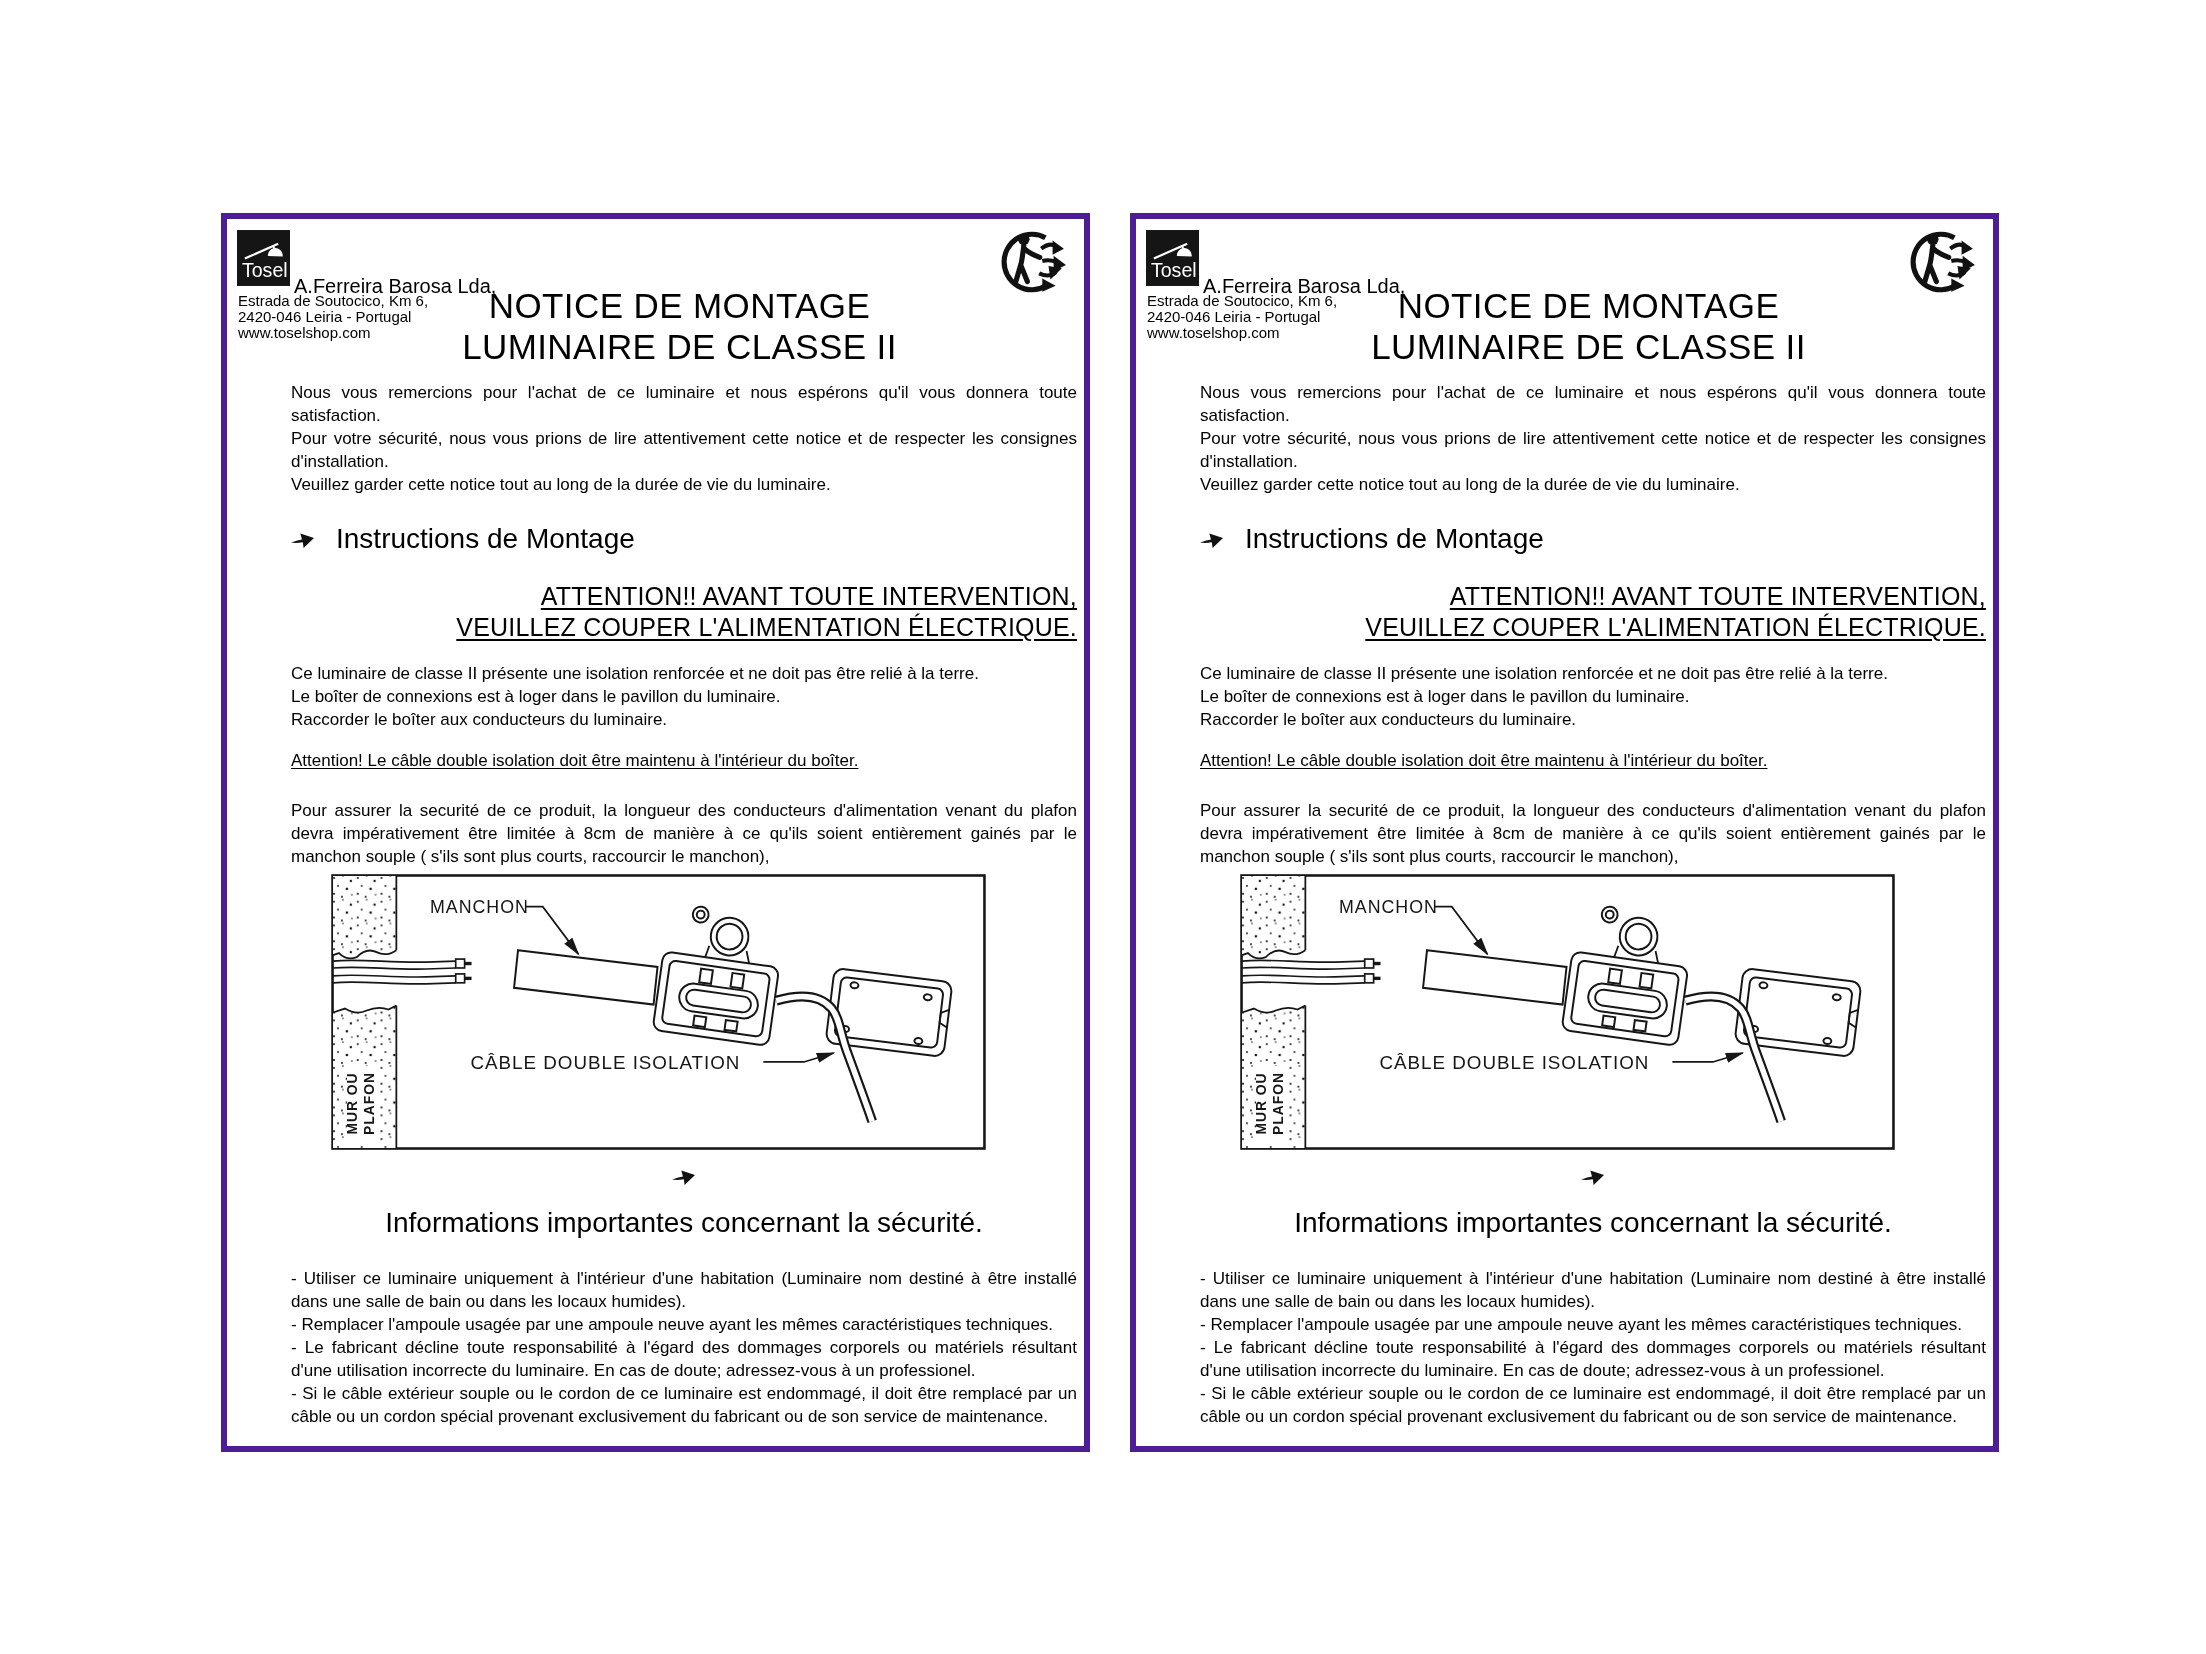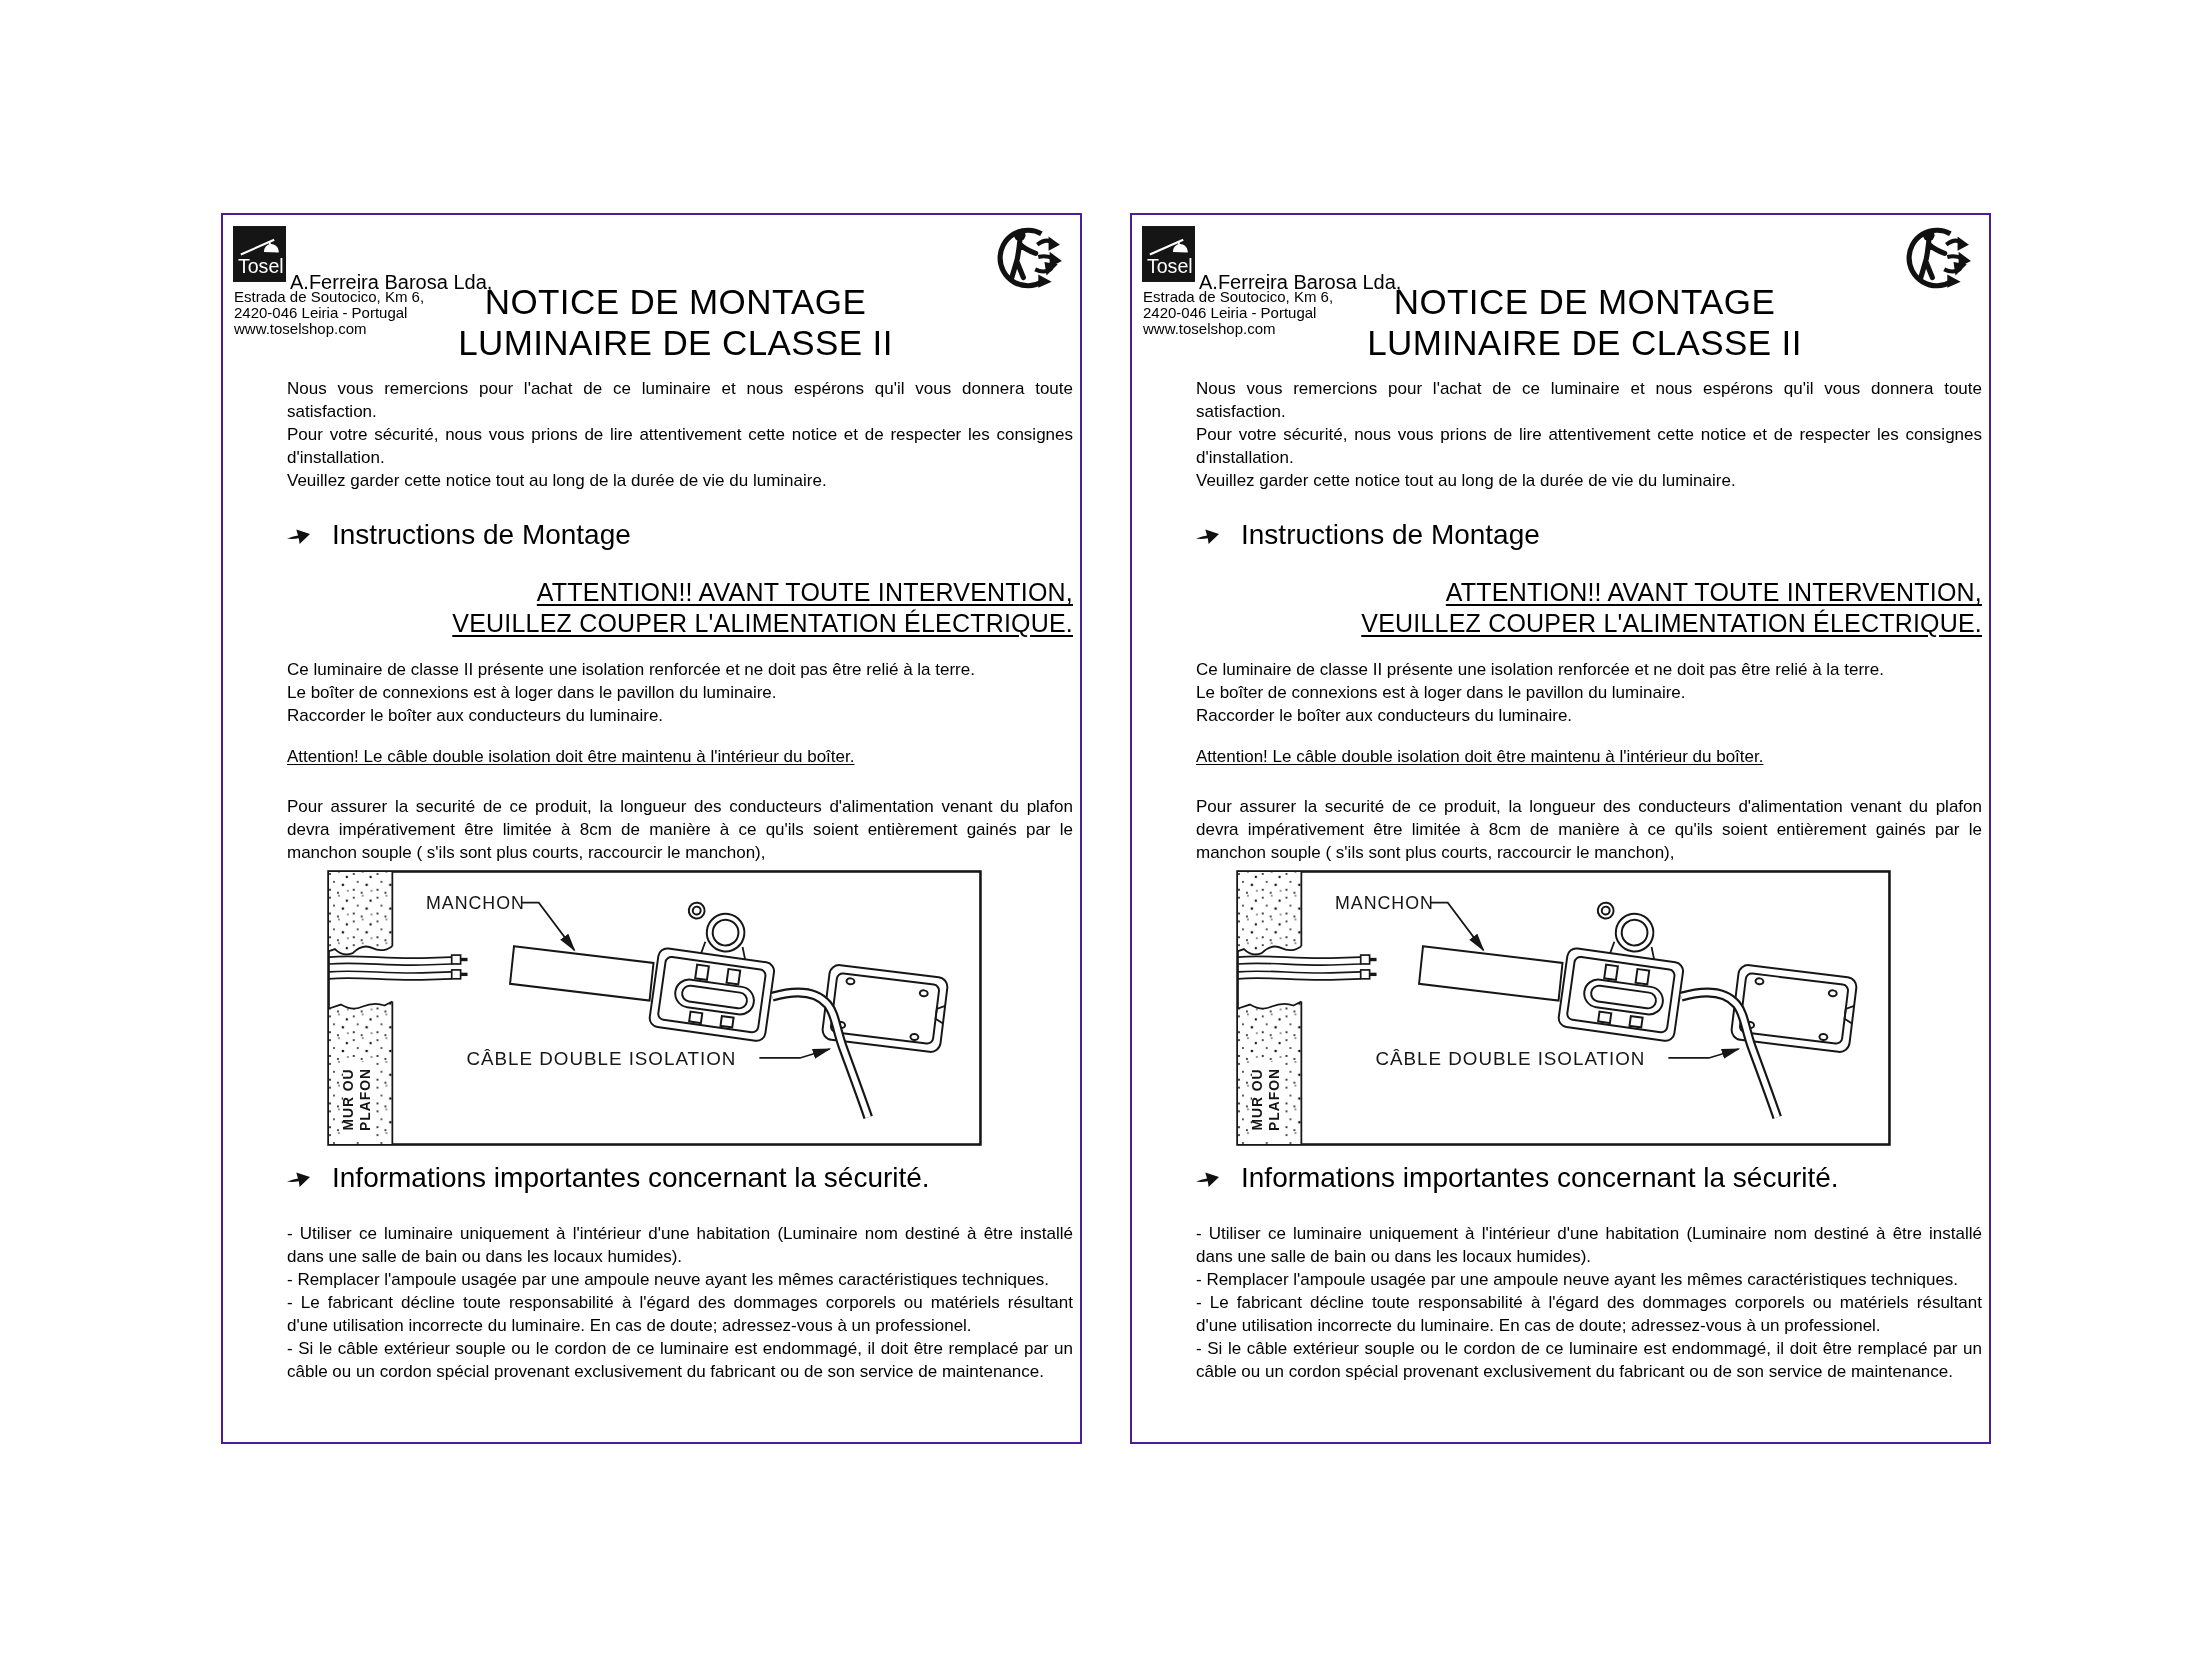--- a/index.html
+++ b/index.html
@@ -1,17 +1,17 @@
 <!DOCTYPE html>
 <html><head>
 <meta charset="utf-8">
 <style>
   html,body{margin:0;padding:0;background:#ffffff;}
   .canvas{position:relative;width:2207px;height:1654px;background:#ffffff;overflow:hidden;}
-  .page{position:absolute;top:213px;width:857px;height:1227px;border:2px solid #4c1d95;
+  .page{position:absolute;top:213px;width:857px;height:1227px;border:6px solid #4c1d95;
         background:#fff;color:#000;font-family:"Liberation Sans",sans-serif;overflow:hidden;}
   .page--left{left:221px;}
   .page--right{left:1130px;}
 
   .header{position:relative;height:149px;}
   .logo{position:absolute;left:10px;top:11px;width:53px;height:56px;}
   .company-name{position:absolute;left:67px;top:56px;font-size:20px;white-space:nowrap;}
   .company-address{position:absolute;left:11px;top:74px;font-size:15px;line-height:16px;}
   .page-title{position:absolute;left:64px;right:16px;top:66px;text-align:center;
               font-size:35px;line-height:41px;letter-spacing:0.4px;white-space:nowrap;}
@@ -23,21 +23,21 @@
   .intro{margin-top:13px;}
   .sec-heading{display:flex;align-items:center;gap:21px;font-size:28px;margin-top:27px;}
   .sec-heading .arrow-svg{width:24px;height:20px;flex:none;}
   .warning{margin-top:26px;text-align:center;font-size:25px;line-height:31px;letter-spacing:0.2px;}
   .warning div{text-decoration:underline;text-underline-offset:3px;text-align:right;}
   .block2{margin-top:19px;}
   .attention-note{margin-top:18px;font-size:17px;line-height:23px;
                   text-decoration:underline;text-underline-offset:2px;}
   .block4{margin-top:27px;}
   .diagram{display:block;margin:6px 0 0 40px;}
-  .sec2{margin-top:16px;}
+  .sec2{margin-top:16px;flex-direction:column;}
   .list{margin-top:28px;}
   .dlabel{font-family:"Liberation Sans",sans-serif;letter-spacing:1px;fill:#161616;}
 </style>
 </head>
 <body>
 
 <div class="canvas">
 
   <div class="page page--left" id="page-template">
 

